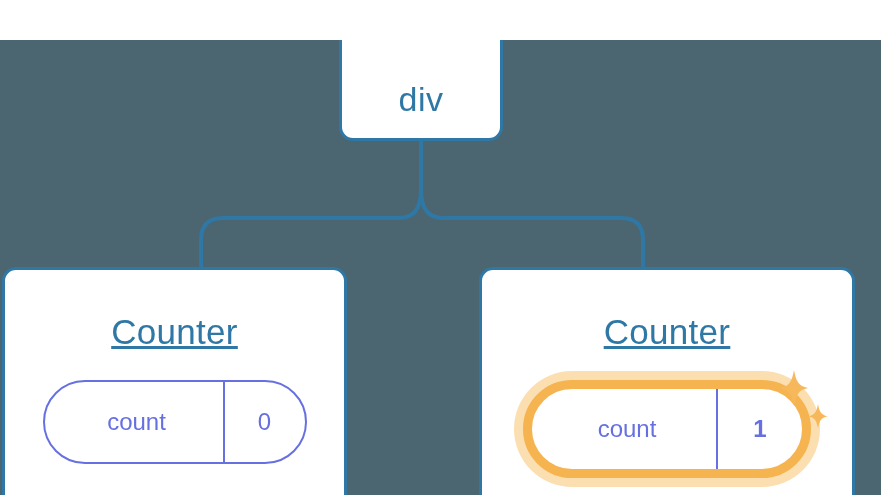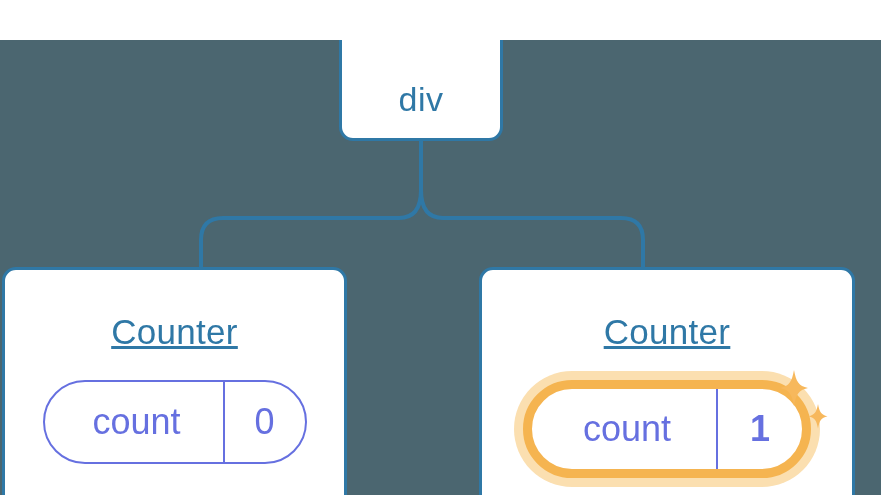--- a/index.html
+++ b/index.html
@@ -100,21 +100,21 @@
     border: 2px solid #6670e0;
     border-radius: 999px;
     background: #ffffff;
   }
   .pill .pill-key,
   .pill .pill-val {
     display: flex;
     align-items: center;
     justify-content: center;
     color: #6670e0;
-    font-size: 36px;
+    font-size: 24px;
     line-height: 1;
   }
   .pill .pill-key {
     width: 172px;
     padding-left: 6px;
   }
   .pill .pill-val {
     width: 80px;
     border-left: 2px solid #6670e0;
   }

